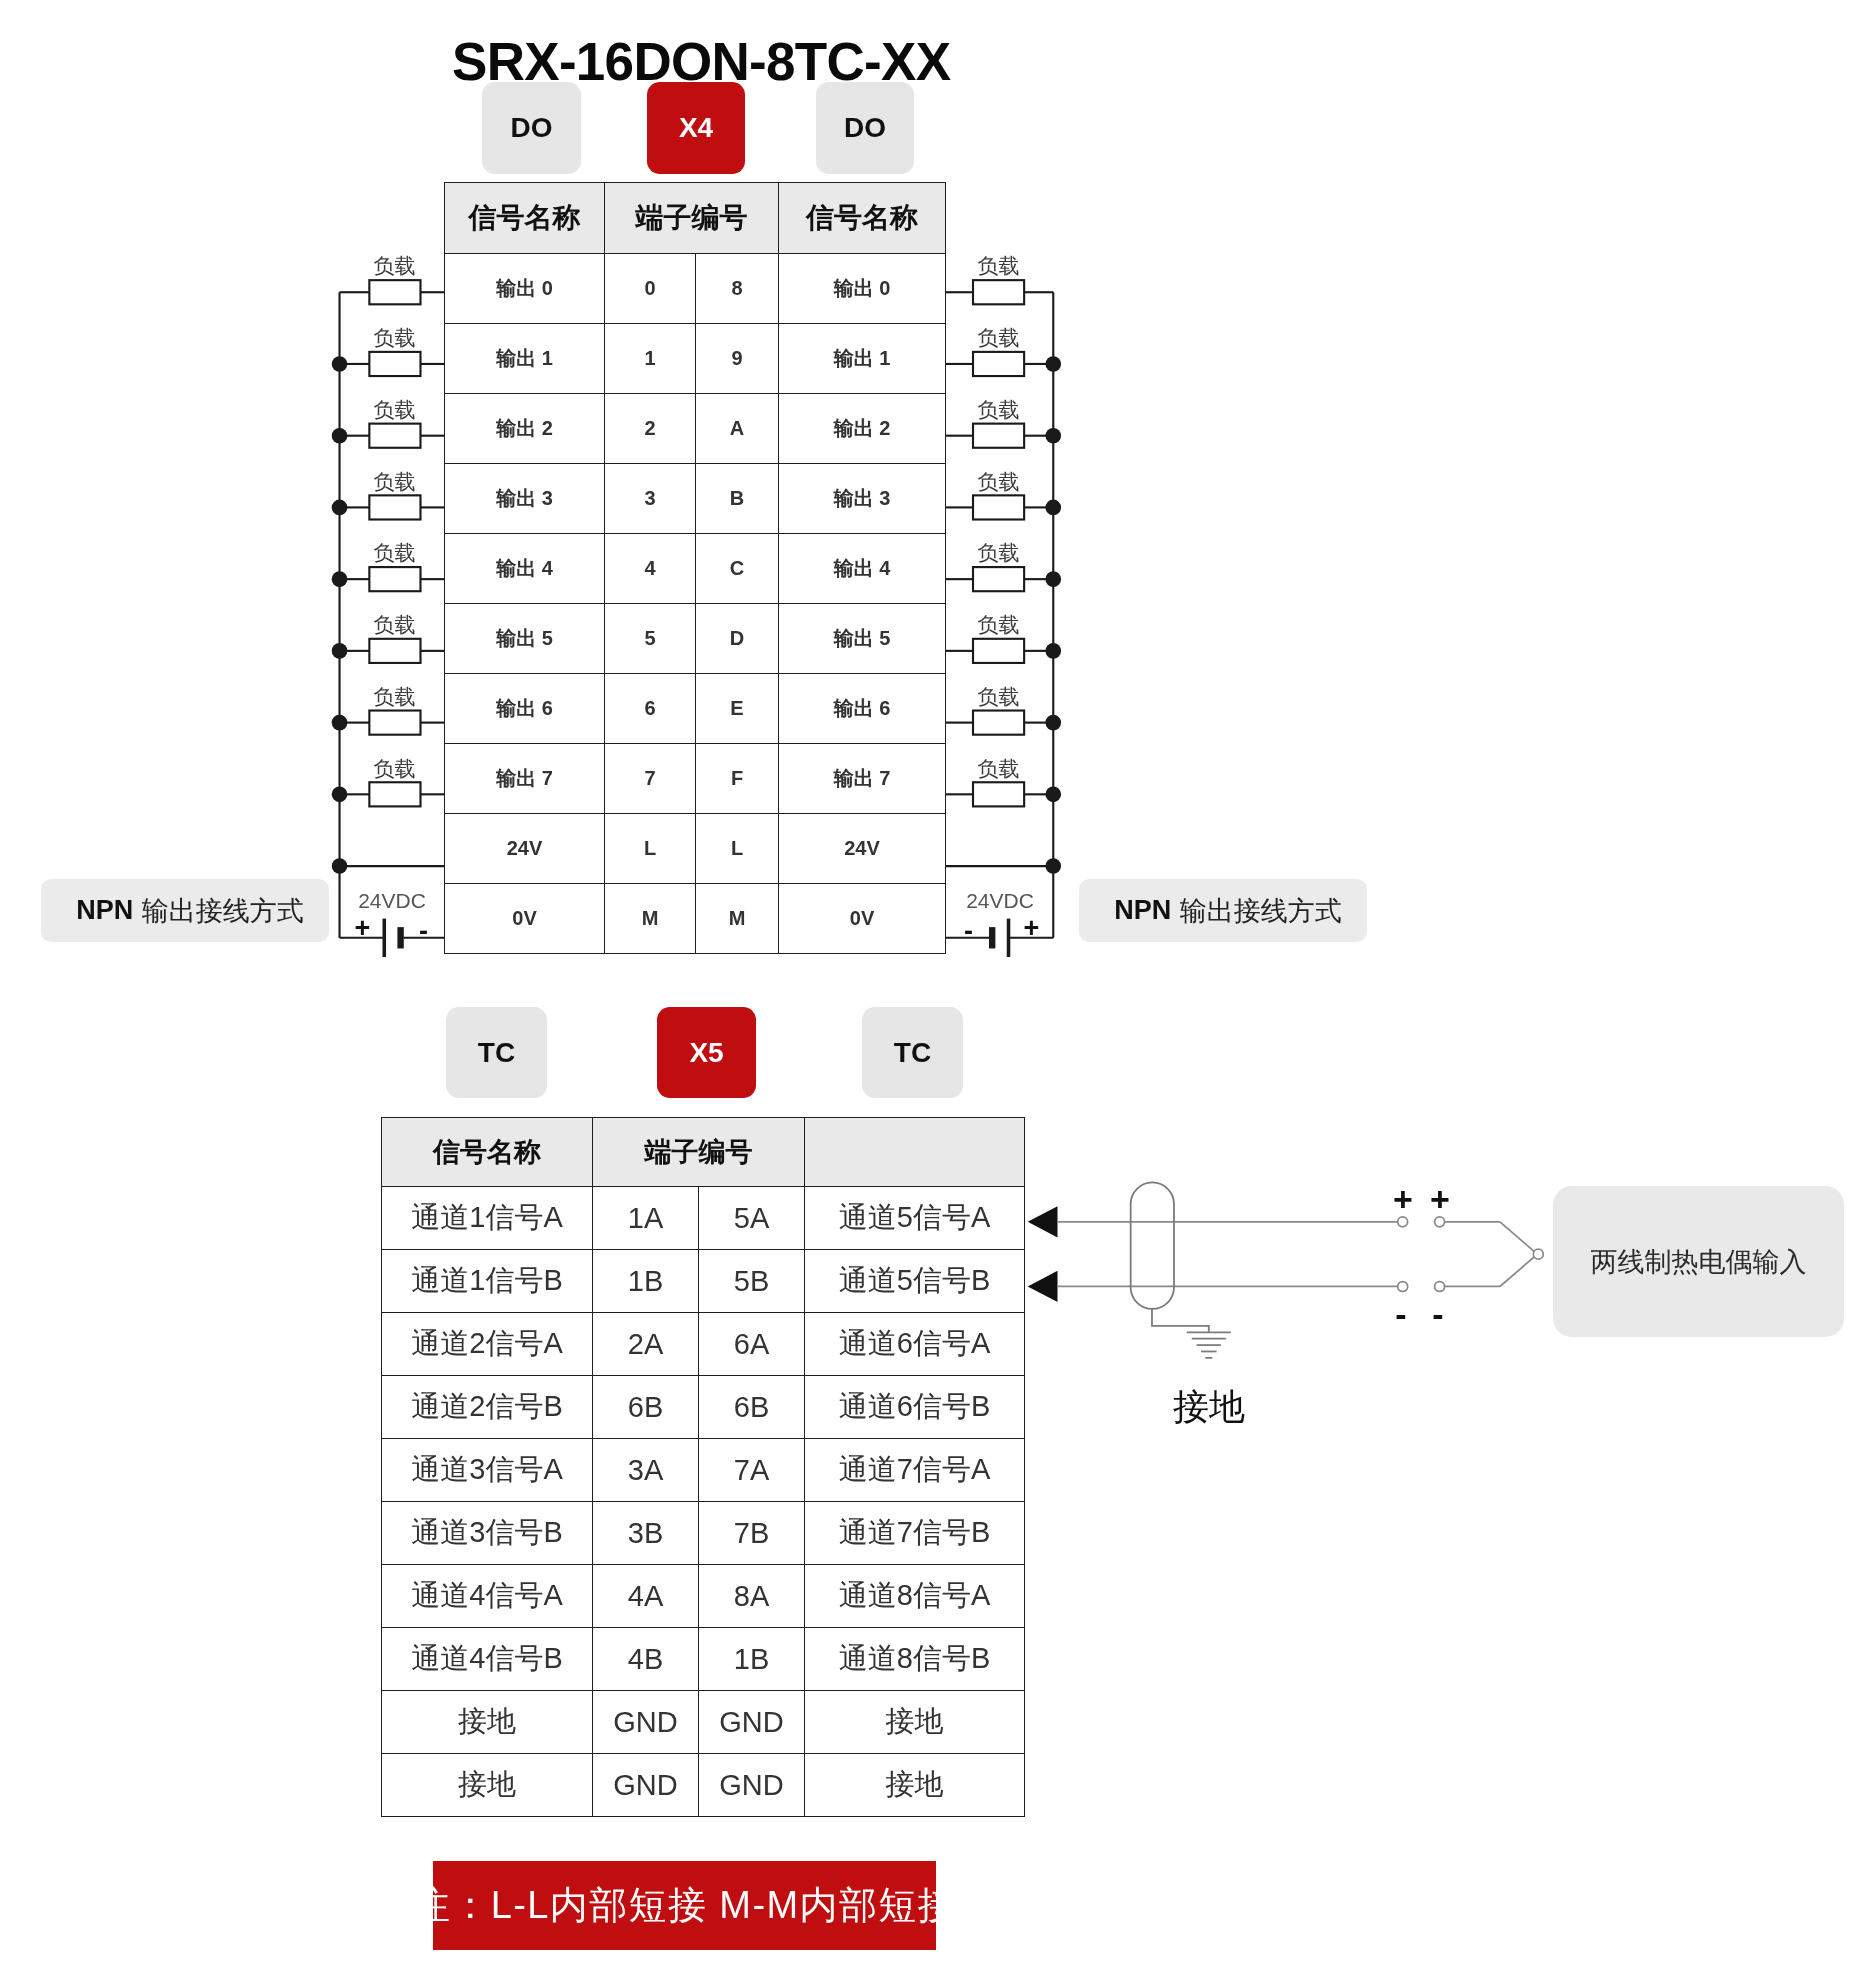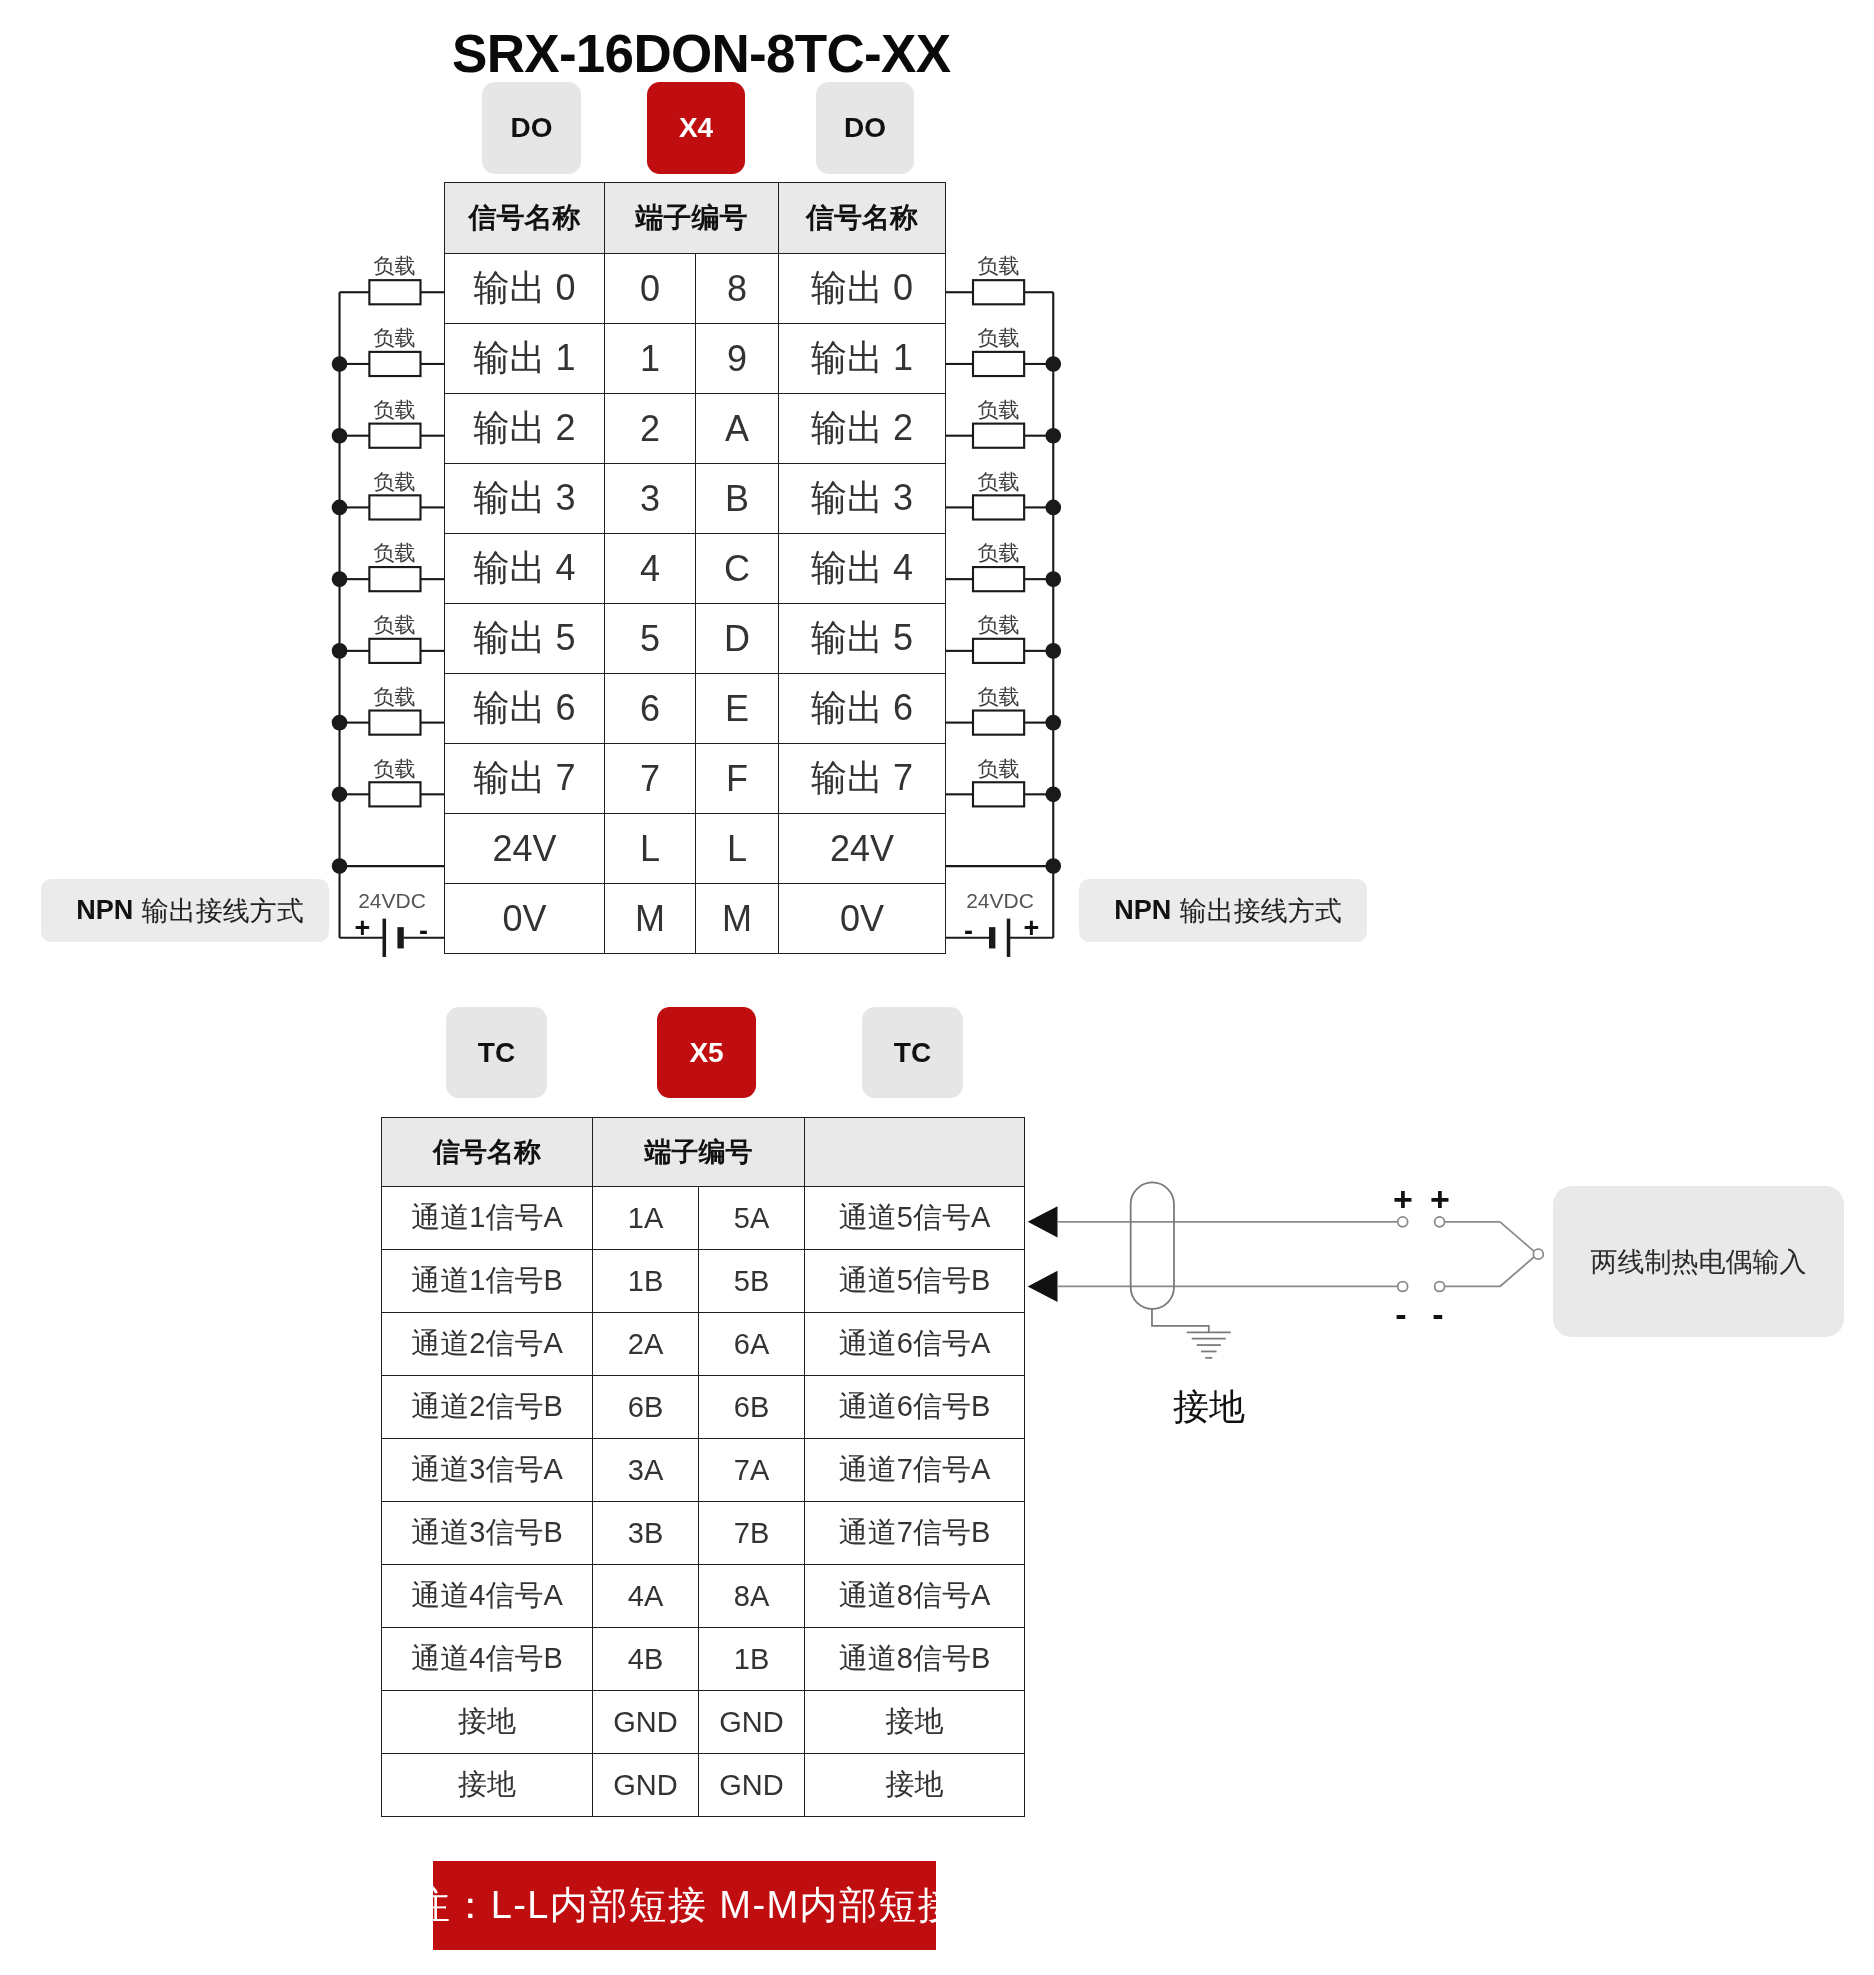--- a/index.html
+++ b/index.html
@@ -1,29 +1,29 @@
 <!DOCTYPE html>
 <html style="font-size:11.4px"><head>
 <meta charset="utf-8">
 <style>
   html,body{margin:0;padding:0;background:#ffffff;}
   body{font-family:"Liberation Sans","DejaVu Sans",sans-serif;}
   #canvas{position:relative;width:1875px;height:1975px;background:#fff;overflow:hidden;}
   #circuit-svg{position:absolute;left:0;top:0;z-index:1;}
   .abs{position:absolute;}
-  .page-title{left:452px;top:23px;font-size:53px;font-weight:800;letter-spacing:-0.7px;color:#0a0a0a;z-index:3;white-space:nowrap;}
+  .page-title{left:452px;top:31px;font-size:53px;font-weight:800;letter-spacing:-0.7px;color:#0a0a0a;z-index:3;white-space:nowrap;}
   .tag-btn{z-index:3;border-radius:12.8px;display:flex;align-items:center;justify-content:center;
            font-size:28px;font-weight:700;color:#111;background:#e6e6e6;}
   .tag-btn.red{background:var(--red);color:#fff;}
   .wiring-table-wrap{z-index:2;}
   table.wiring-table{border-collapse:collapse;table-layout:fixed;background:#fff;}
   table.wiring-table th,table.wiring-table td{border:1.4px solid #1f1f1f;text-align:center;vertical-align:middle;padding:0;background:#fff;}
   table.wiring-table th{background:#e9e9e9;font-weight:700;color:#111;}
   .t-top th{font-size:28px;height:70px;}
-  .t-top td{font-size:36px;color:#333;height:69px;font-weight:400;margin-top:44px;}
+  .t-top td{font-size:20px;color:#333;height:69px;font-weight:700;margin-top:44px;}
   .t-bot th{font-size:27px;height:68px;}
   .t-bot td{font-size:29px;color:#333;height:62px;font-weight:400;}
   .load-label{z-index:2;width:85px;text-align:center;font-size:21px;color:#3c3c3c;white-space:nowrap;}
   .supply-label{z-index:3;width:114px;text-align:center;font-size:21px;color:#555;white-space:nowrap;}
   .pol{z-index:3;width:43px;text-align:center;font-size:27px;font-weight:800;color:#111;line-height:1;}
   .npn-box{z-index:3;width:278px;height:63px;background:#ebebeb;border-radius:10px;display:flex;align-items:center;justify-content:center;
            font-size:27px;color:#222;white-space:nowrap;padding-left:10px;}
   .npn-box b{font-weight:800;margin-right:8.5px;color:#111;}
   .tc-pol{z-index:3;width:50px;text-align:center;font-size:34px;font-weight:800;color:#111;line-height:1;}
   .ground-label{z-index:3;width:170px;text-align:center;font-size:36px;color:#111;

